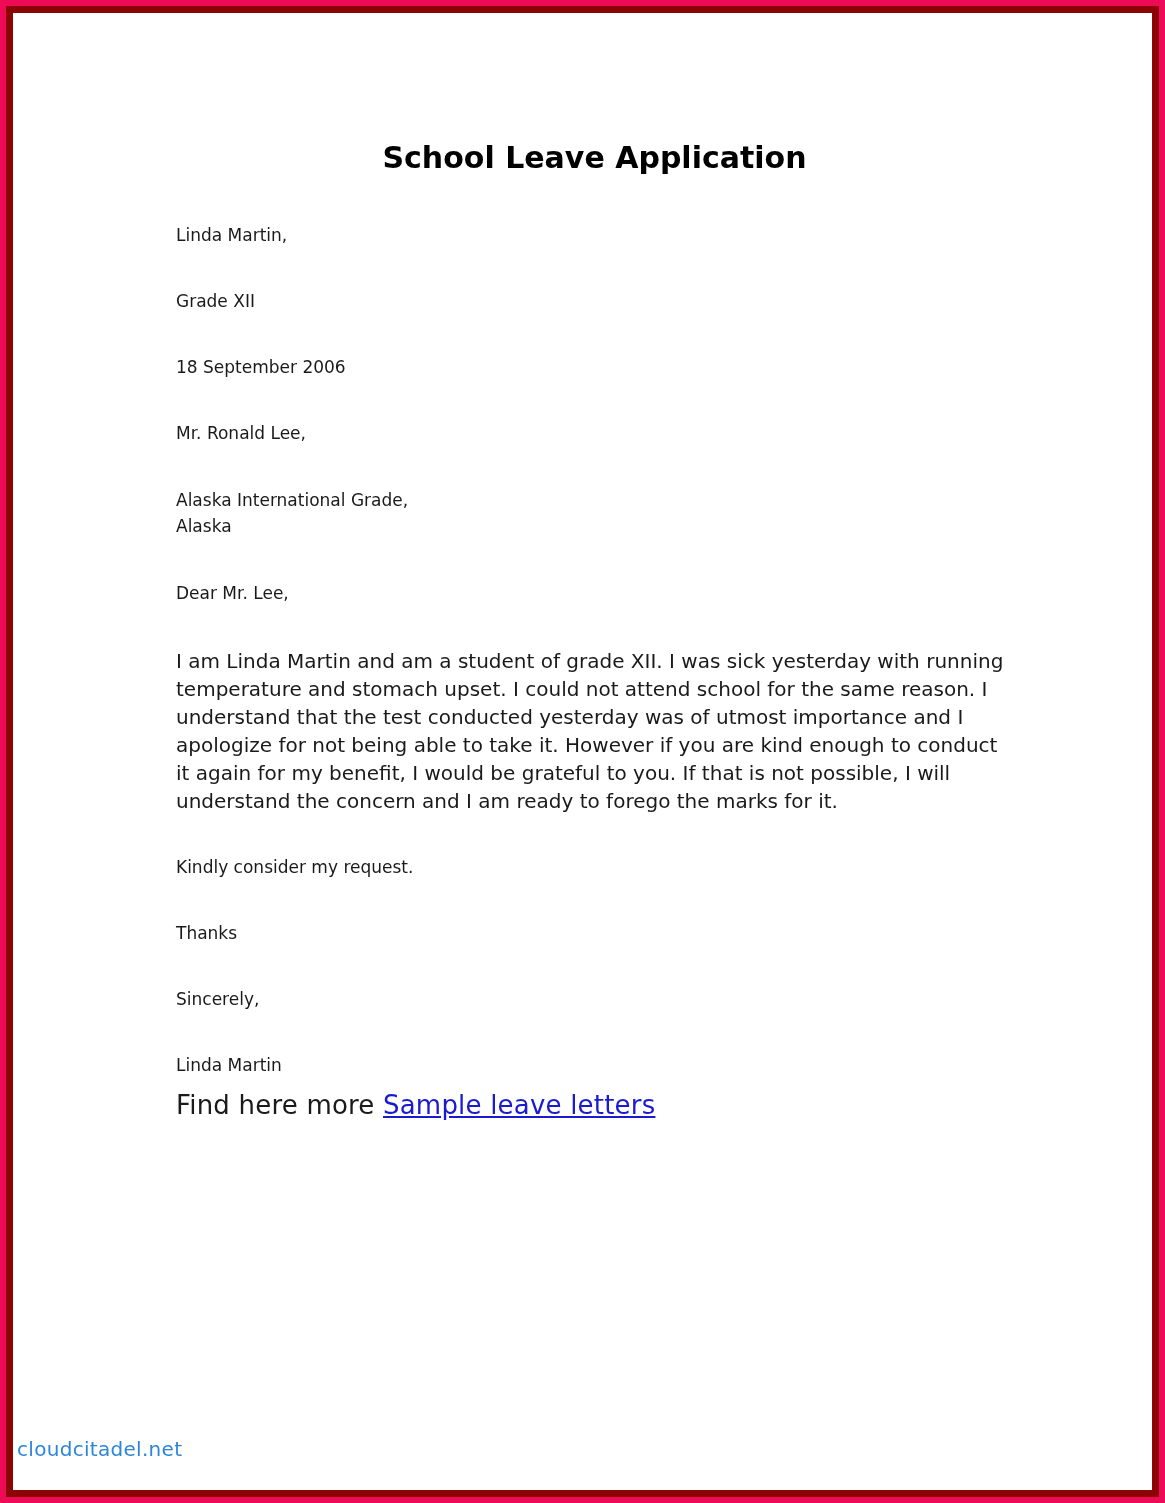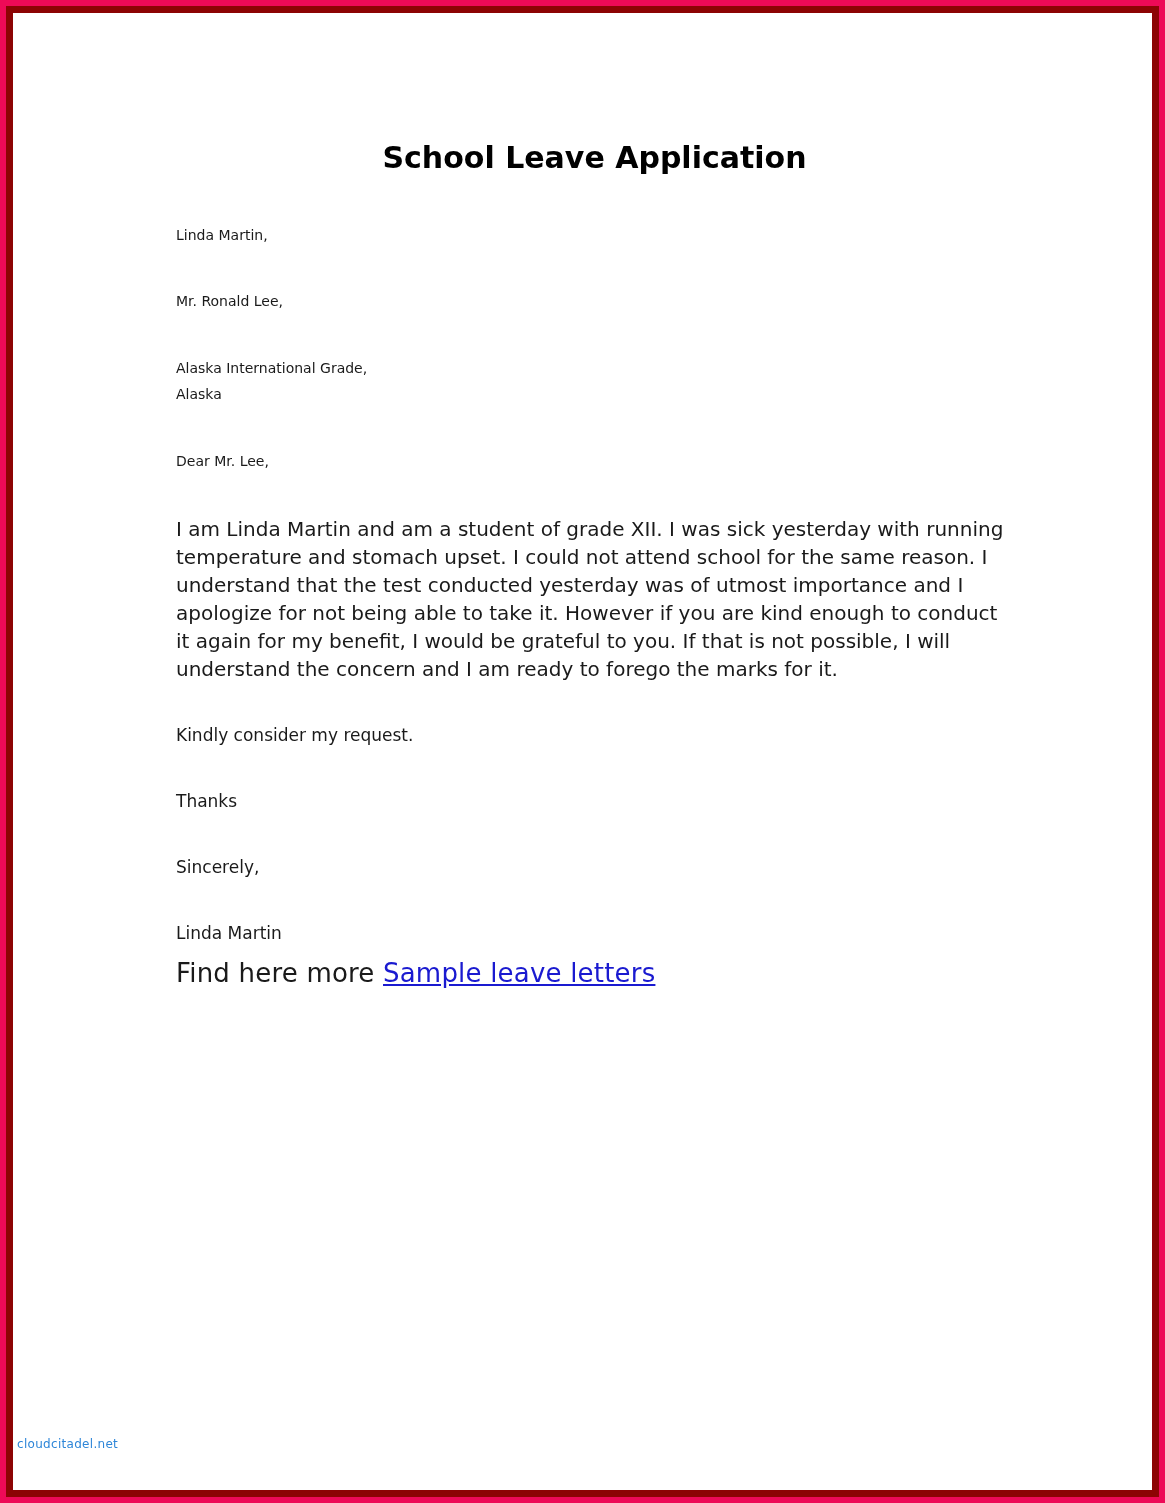--- a/index.html
+++ b/index.html
@@ -68,21 +68,21 @@
   .letter {
     position: absolute;
     left: 163px;
     top: 210px;
     width: 830px;
     color: #1a1a1a;
     font-size: 17px;
   }
 
   .line {
-    font-size: 14px;
+    font-size: 17px;
     line-height: 24px;
     color: #1a1a1a;
     margin: 0 0 42px 0;
     white-space: pre-line;
   }
   .line.addr {
     line-height: 26px;
   }
 
   .body-para {
@@ -113,21 +113,21 @@
   }
   .find-more .link {
     color: #1a1ad0;
     cursor: pointer;
   }
 
   .watermark {
     position: absolute;
     left: 17px;
     top: 1437px;
-    font-size: 12px;
+    font-size: 20px;
     color: #2e86d8;
     font-family: "DejaVu Sans", "Liberation Sans", sans-serif;
     letter-spacing: 0.3px;
   }
 </style>
 </head>
 <body>
 
 <div class="page">
 
@@ -136,21 +136,23 @@
 
   <div class="sheet">
 
     <div class="doc-title">School Leave Application</div>
 
     <div class="letter">
 
       <p class="line">Linda Martin,</p>
 
 
+      <p class="line">Grade XII</p>
 
+      <p class="line">18 September 2006</p>
 
 
       <p class="line">Mr. Ronald Lee,</p>
 
 
       <p class="line addr">Alaska International Grade,
 Alaska</p>
 
       <p class="line">Dear Mr. Lee,</p>
 

